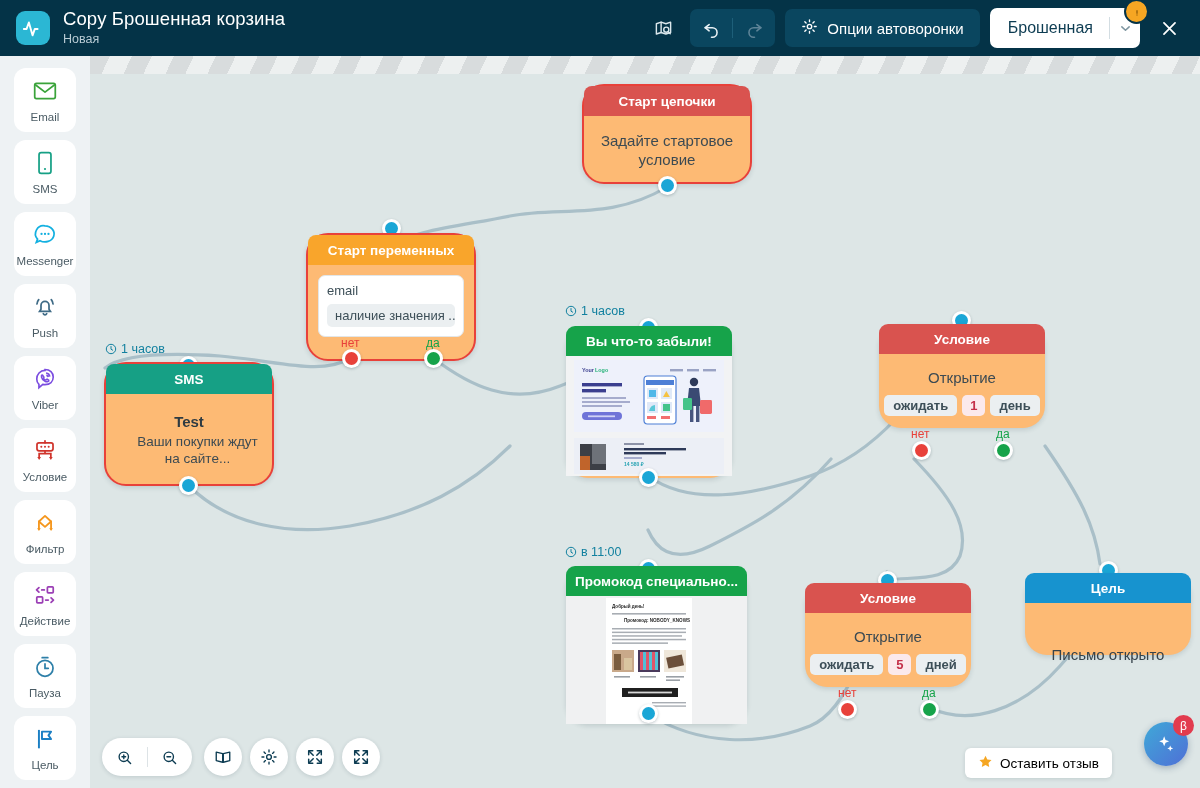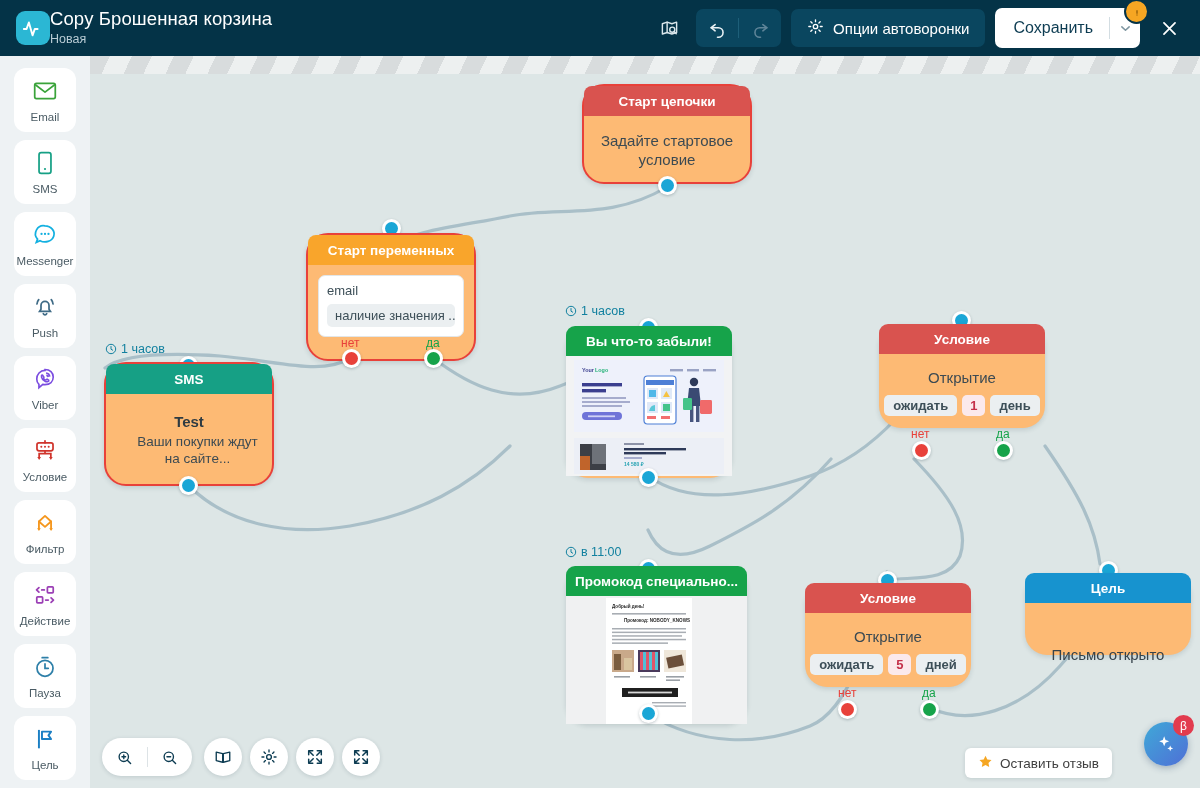--- a/index.html
+++ b/index.html
@@ -15,21 +15,21 @@
   .header {
     position: absolute; left: 0; top: 0; width: 1200px; height: 56px;
     background: #043347; display: flex; align-items: center;
     padding: 0 14px 0 16px; z-index: 40;
   }
   .logo-box {
     width: 34px; height: 34px; border-radius: 9px;
     background: #2bb7d4; display: flex; align-items: center; justify-content: center;
     flex: none;
   }
-  .title-wrap { line-height: 1.1; }
+  .title-wrap { margin-left: 13px; line-height: 1.1; }
   .title-main { color: #ffffff; font-size: 18.5px; letter-spacing: .1px; }
   .title-sub { color: #b9ccd5; font-size: 12.5px; margin-top: 3px; }
   .header-spacer { flex: 1 1 auto; }
   .hdr-icon-btn {
     width: 34px; height: 34px; display: flex; align-items: center; justify-content: center;
     color: #dbe7ec; cursor: pointer; border-radius: 6px; flex: none;
   }
   .undo-group {
     display: flex; align-items: center; background: #0a465f; border-radius: 7px;
     height: 38px; margin-left: 10px; overflow: hidden; flex: none;
@@ -176,21 +176,21 @@
     color: #0d3c52; cursor: pointer;
   }
   .round-btn {
     position: absolute; bottom: 12px; width: 38px; height: 38px; border-radius: 50%;
     background: #ffffff; display: flex; align-items: center; justify-content: center;
     color: #0d3c52; cursor: pointer; box-shadow: 0 1px 4px rgba(20,50,60,.15);
   }
   .feedback {
     position: absolute; right: 88px; bottom: 10px; height: 30px;
     background: #ffffff; border-radius: 6px; display: flex; align-items: center;
-    gap: 7px; padding: 0 13px; font-size: 13.5px; color: #404040; cursor: pointer;
+    gap: 7px; padding: 0 13px; font-size: 13.5px; color: #000000; cursor: pointer;
     box-shadow: 0 1px 4px rgba(20,50,60,.14);
   }
   .fab {
     position: absolute; right: 12px; bottom: 22px; width: 44px; height: 44px;
     border-radius: 50%; background: linear-gradient(135deg,#3fa9d8,#4f6fd6);
     display: flex; align-items: center; justify-content: center; cursor: pointer;
     box-shadow: 0 2px 7px rgba(20,50,90,.3);
   }
   .fab-badge {
     position: absolute; right: 6px; bottom: 52px; width: 21px; height: 21px;
@@ -245,21 +245,21 @@
       <span>
         <svg width="17" height="17" viewBox="0 0 24 24" fill="none" stroke="#ffffff" stroke-width="1.9">
           <circle cx="12" cy="12" r="3.1"></circle>
           <path d="M12 2.6v2.6M12 18.8v2.6M21.4 12h-2.6M5.2 12H2.6M18.6 5.4l-1.8 1.8M7.2 16.8l-1.8 1.8M18.6 18.6l-1.8-1.8M7.2 7.2L5.4 5.4" stroke-linecap="round"></path>
         </svg>
       </span>
       <span>Опции автоворонки</span>
     </div>
 
     <div class="save-group">
-      <div class="save-btn">Сохранить</div>
+      <div class="save-btn">Брошенная</div>
       <div class="save-sep"></div>
       <div class="save-caret">
         <svg width="11" height="11" viewBox="0 0 12 12" fill="none" stroke="#7d95a0" stroke-width="1.6" stroke-linecap="round" stroke-linejoin="round">
           <path d="M2 4.2L6 8l4-3.8"></path>
         </svg>
       </div>
       <div class="warn-badge">
         <svg width="14" height="14" viewBox="0 0 24 24" fill="#ffffff">
           <path d="M12 3l10 18H2z" fill="#f6a623"></path>
           <path d="M11.1 9h1.8v6h-1.8zM11.1 16.4h1.8v1.8h-1.8z" fill="#7a4b00"></path>

